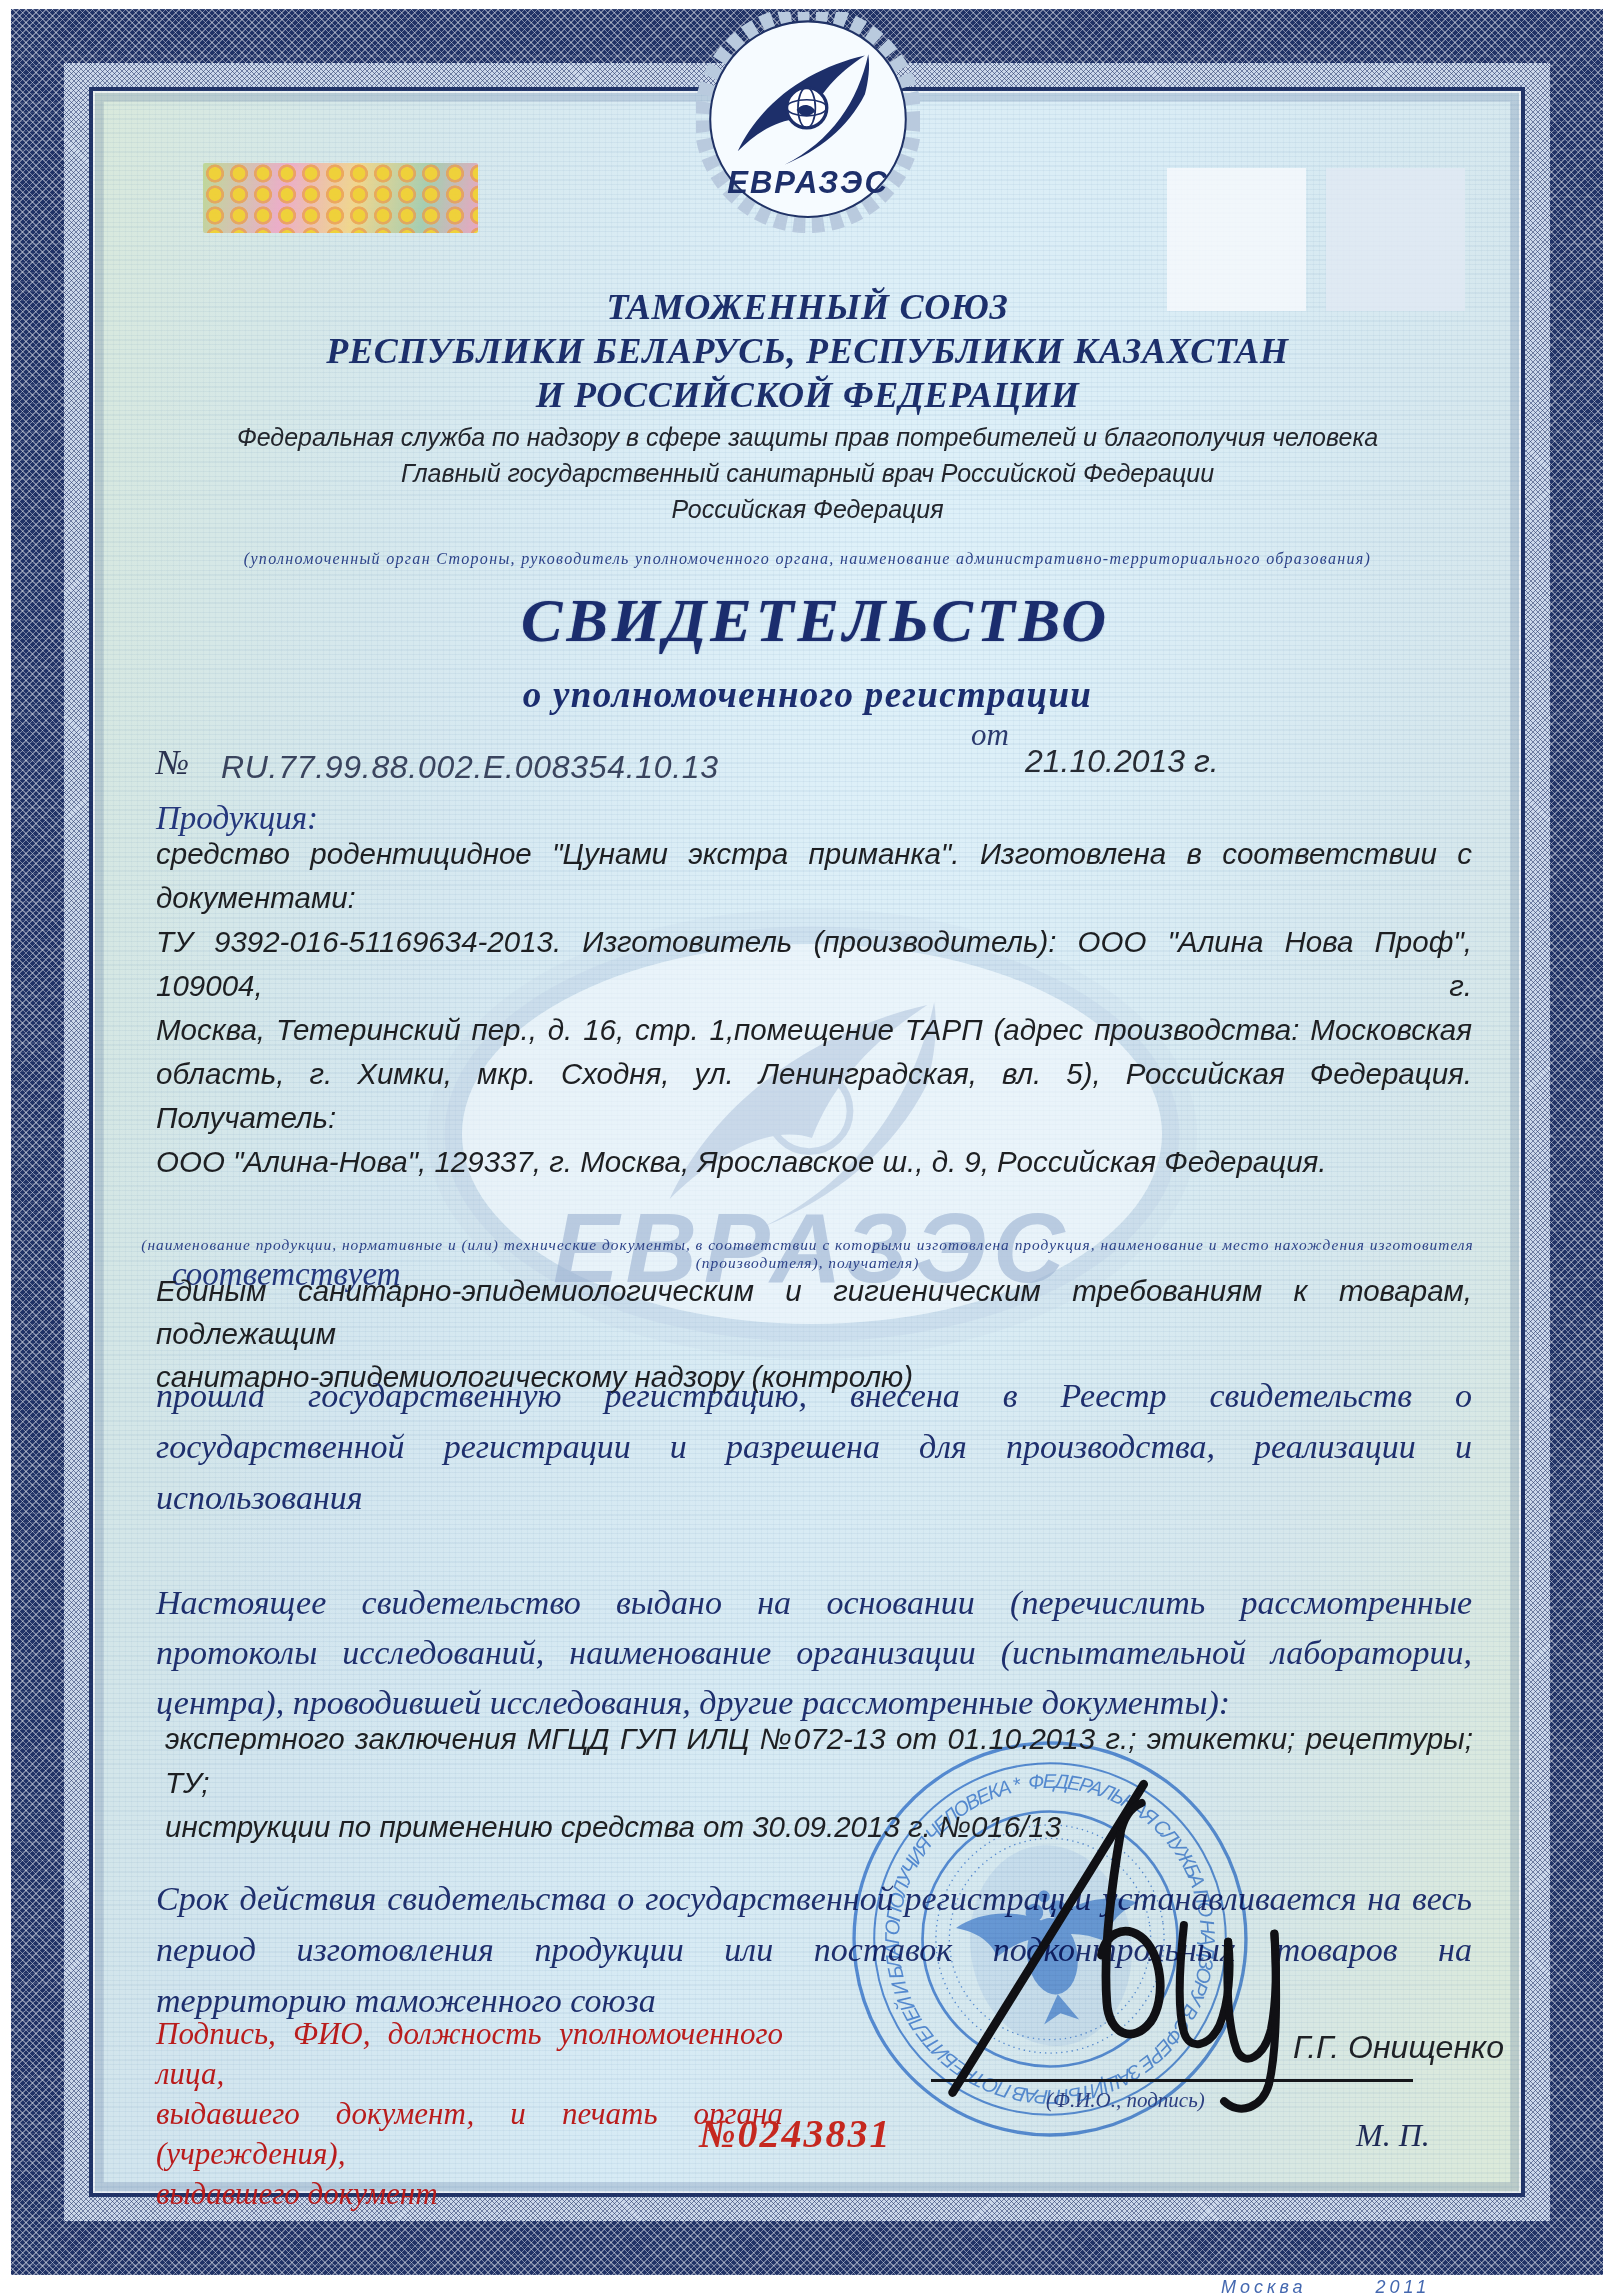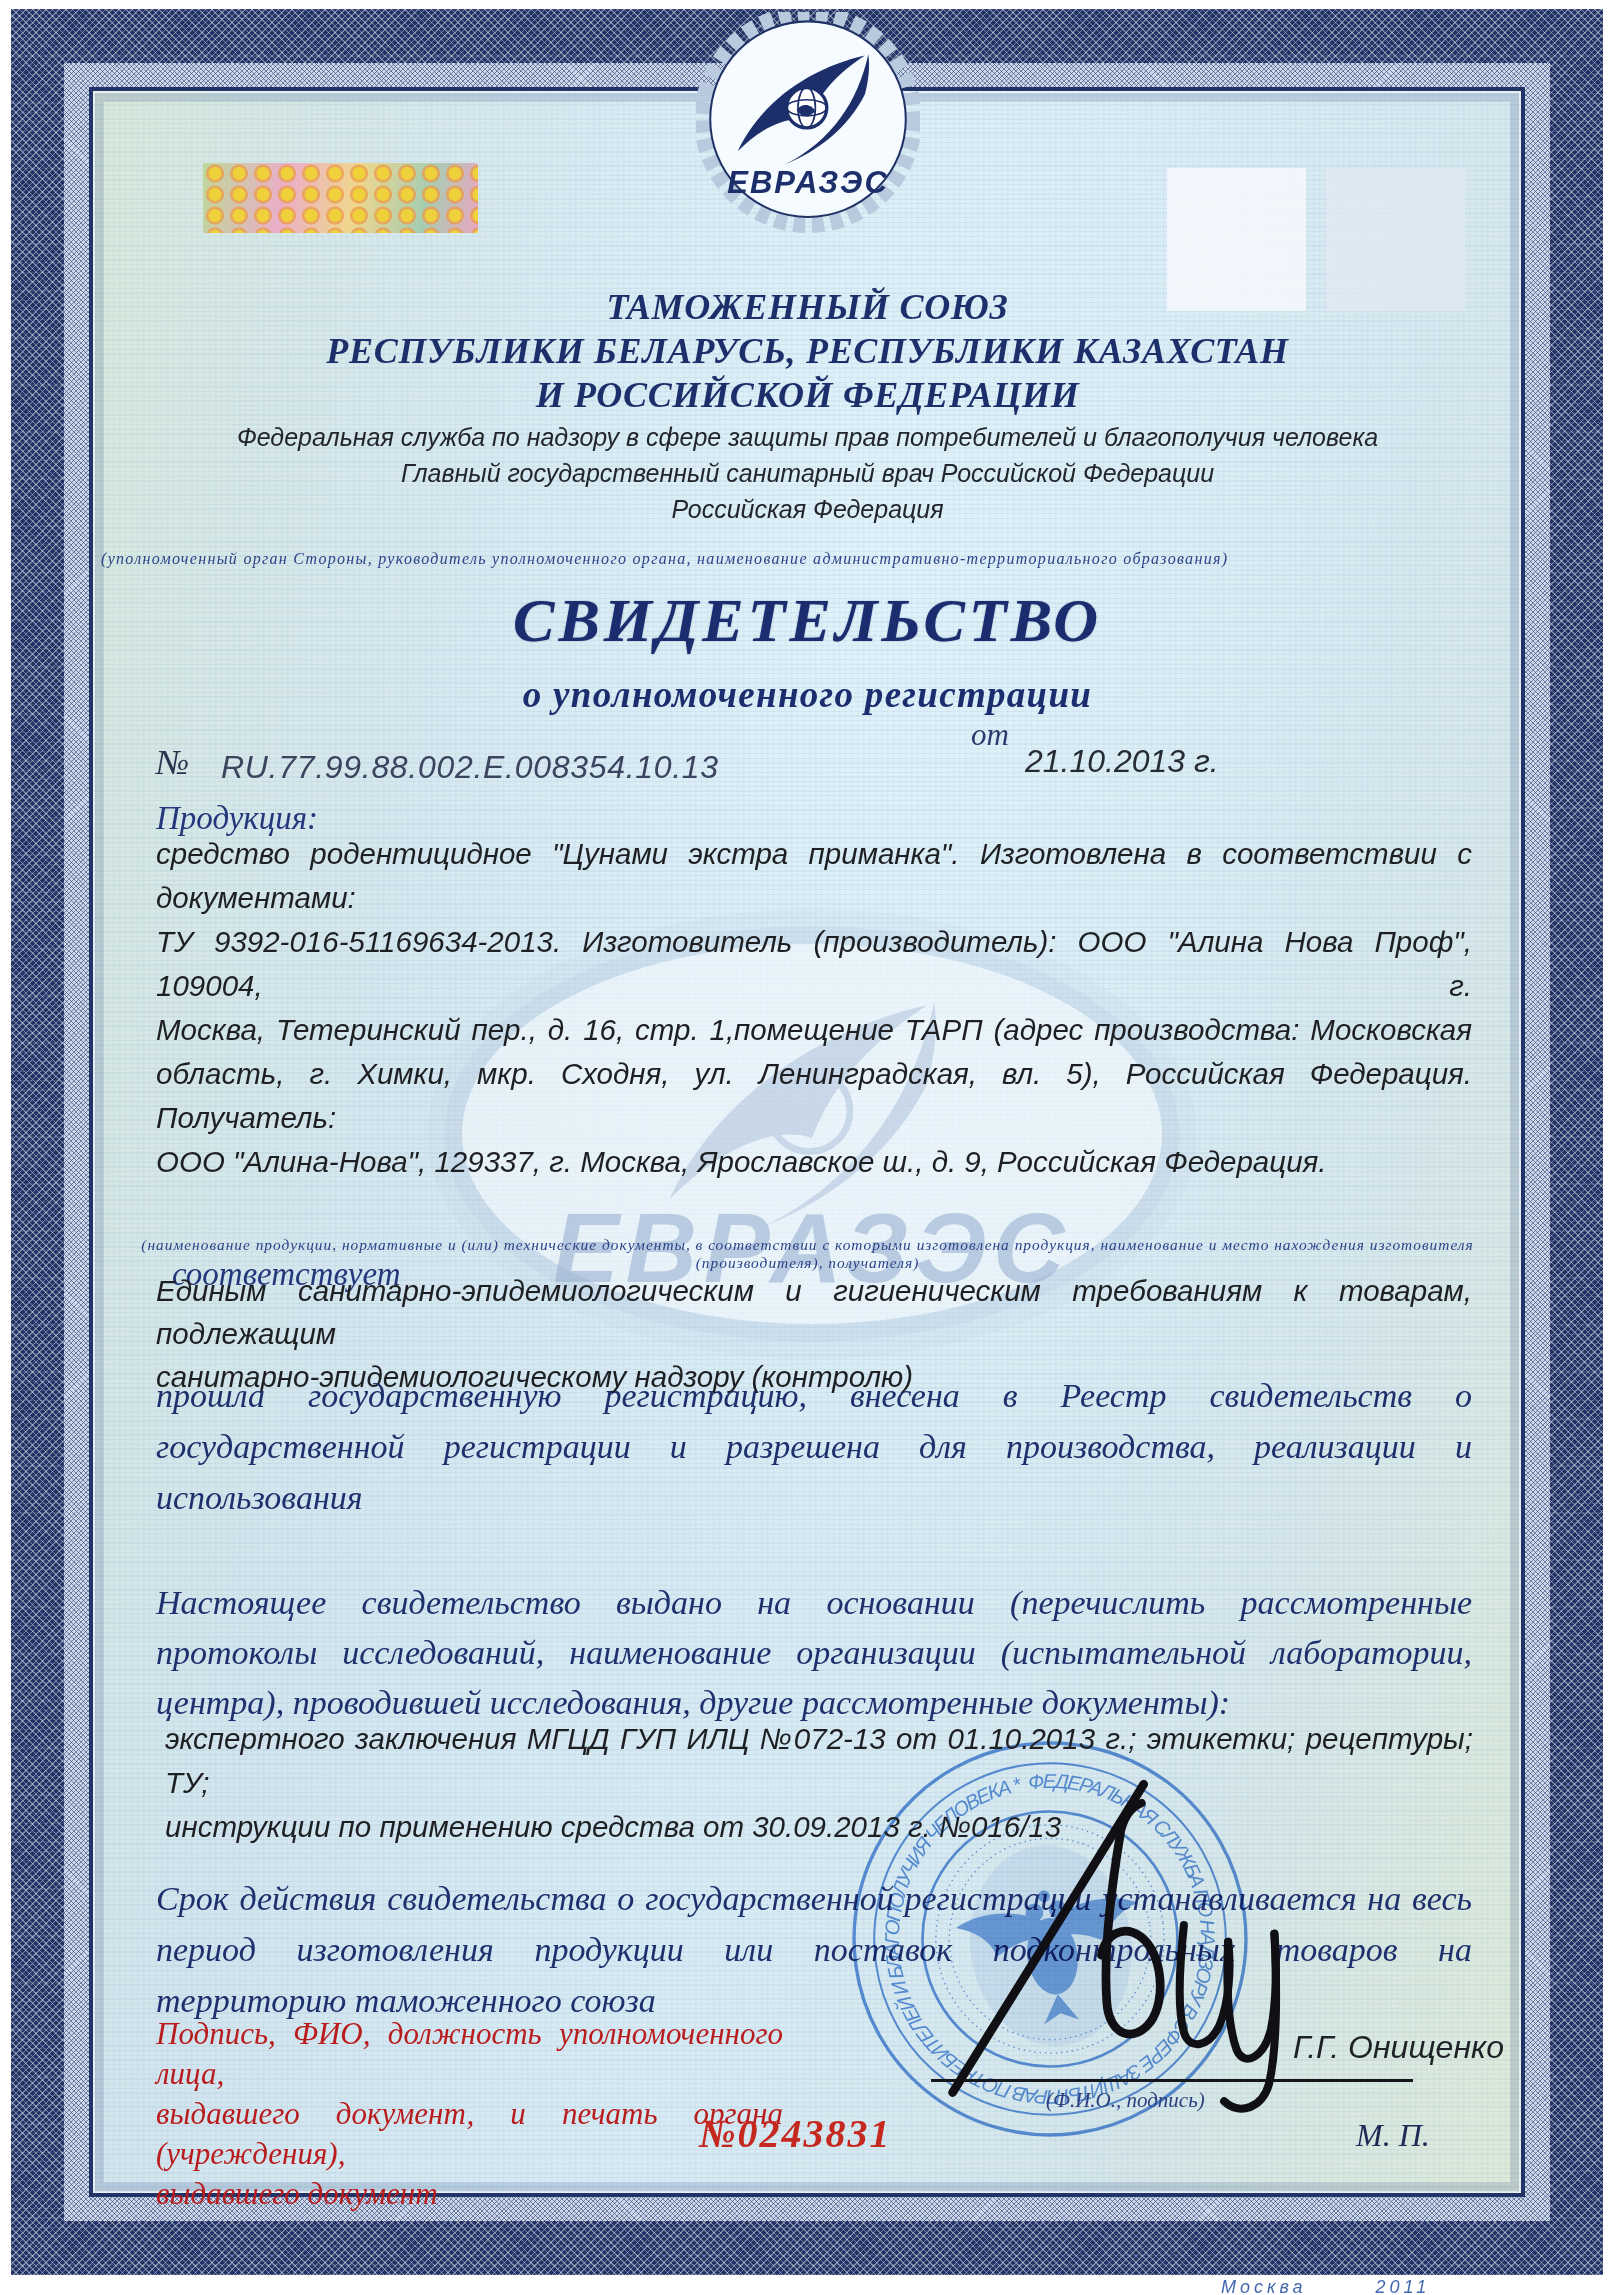--- a/index.html
+++ b/index.html
@@ -43,23 +43,23 @@
     background-size:24px 21px, 100% 100%;opacity:.92;}
 
   
   .art1{left:1167px;top:168px;width:139px;height:143px;background:rgba(246,249,252,.82);z-index:6;}
   .art2{left:1326px;top:168px;width:139px;height:143px;background:rgba(226,233,243,.78);z-index:6;}
 
   
   .hwrap{left:101px;top:285px;width:1413px;text-align:center;z-index:7;color:#1c2f6b;}
   .h-big{font-weight:bold;font-size:36px;line-height:44px;letter-spacing:0.7px;}
   .h-sans{font-family:"Liberation Sans",sans-serif;font-size:25px;line-height:32px;color:#22252c;margin-top:4px;}
-  .caption1{left:101px;top:550px;width:1413px;text-align:left;font-size:16px;letter-spacing:1.3px;color:#2c4288;z-index:7;}
-
-  .title{left:101px;top:585px;width:1413px;text-align:center;font-weight:bold;font-size:62px;
+  .caption1{left:101px;top:550px;width:1413px;text-align:center;font-size:16px;letter-spacing:1.3px;color:#2c4288;z-index:7;}
+
+  .title{left:109px;top:585px;width:1413px;text-align:center;font-weight:bold;font-size:62px;
          letter-spacing:4px;color:#1b2d6e;z-index:7;text-shadow:0 0 1.3px rgba(27,45,110,.55);}
   .subtitle{left:101px;top:673px;width:1413px;text-align:center;font-weight:bold;font-size:37px;
          letter-spacing:1.3px;color:#1b2d6e;z-index:7;}
 
   
   .numlab{left:156px;top:743px;font-size:35px;color:#2b3350;z-index:7;}
   .numval{left:221px;top:749px;font-family:"Liberation Sans",sans-serif;font-size:32px;letter-spacing:0.7px;color:#3a445e;z-index:7;}
   .datelab{left:971px;top:717px;font-size:31px;color:#2b3a6e;z-index:7;}
   .dateval{left:1025px;top:743px;font-family:"Liberation Sans",sans-serif;font-size:32px;color:#272b33;z-index:7;}
 

